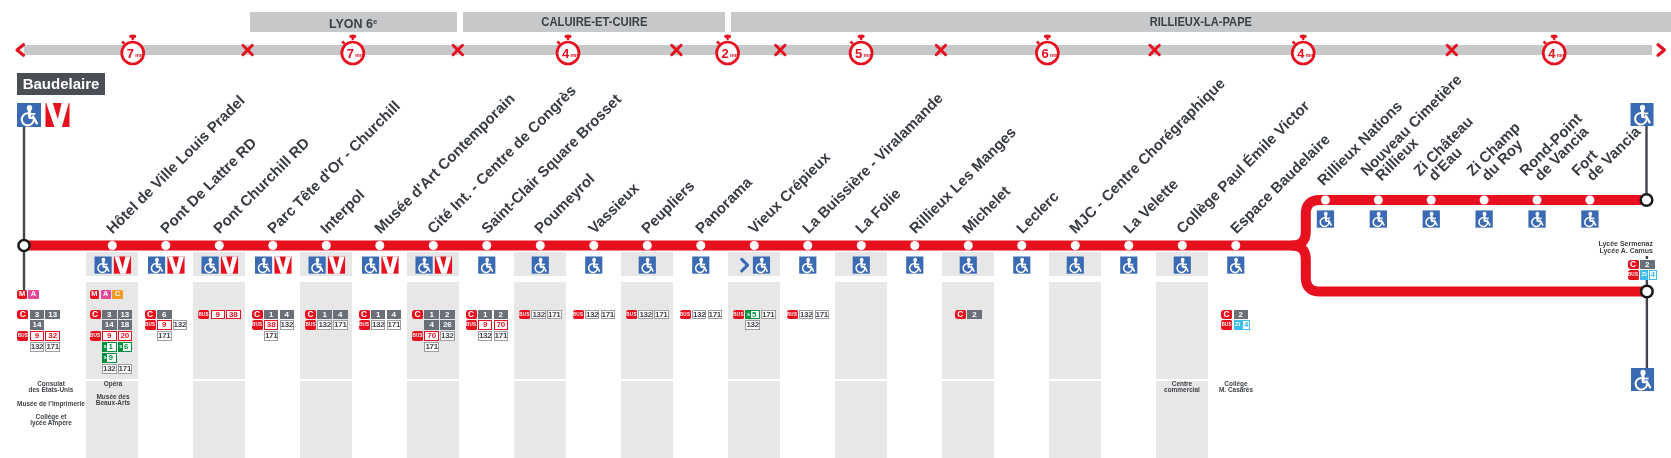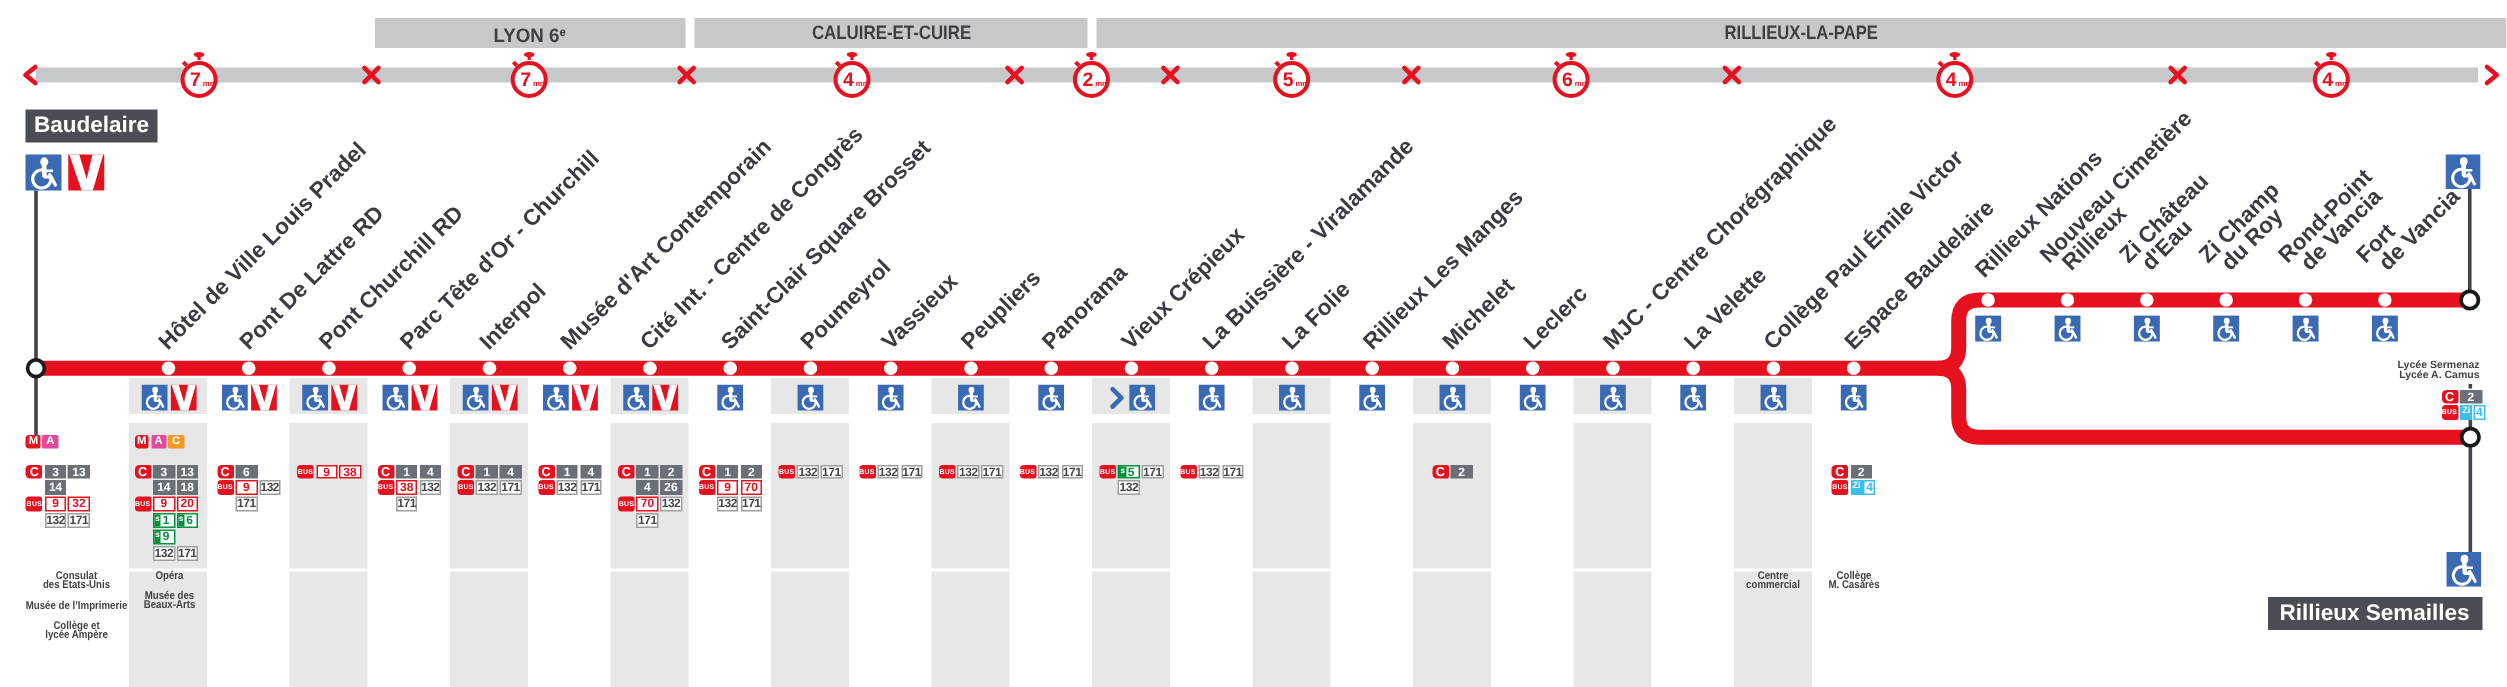--- a/index.html
+++ b/index.html
@@ -235,21 +235,20 @@
       <use href="#wcbox" transform="translate(1422.6,210.4) scale(0.72)"></use>
       <use href="#wcbox" transform="translate(1475.5,210.4) scale(0.72)"></use>
       <use href="#wcbox" transform="translate(1528.4,210.4) scale(0.72)"></use>
       <use href="#wcbox" transform="translate(1581.3,210.4) scale(0.72)"></use>
       <use href="#wcbox" transform="translate(17,103)"></use>
       <use href="#vbox" transform="translate(45.5,103)"></use>
       <use href="#wcbox" transform="translate(1630.5,103) scale(0.96)"></use>
       <use href="#wcbox" transform="translate(1631,368) scale(0.96)"></use>
     </svg>
 <div class="term" style="left:17px;top:73px;width:88px;height:21.5px;line-height:21.5px;">Baudelaire</div>
-<div class="term" style="left:1511.5px;top:398px;width:143px;height:21.5px;line-height:21.5px;">Rillieux Semailles</div>
 <div class="lbl" style="left:114.1px;top:221.5px;height:14.0px;line-height:14.0px;">Hôtel de Ville Louis Pradel</div>
 <div class="lbl" style="left:167.6px;top:221.5px;height:14.0px;line-height:14.0px;">Pont De Lattre RD</div>
 <div class="lbl" style="left:221.1px;top:221.5px;height:14.0px;line-height:14.0px;">Pont Churchill RD</div>
 <div class="lbl" style="left:274.6px;top:221.5px;height:14.0px;line-height:14.0px;">Parc Tête d'Or - Churchill</div>
 <div class="lbl" style="left:328.1px;top:221.5px;height:14.0px;line-height:14.0px;">Interpol</div>
 <div class="lbl" style="left:381.6px;top:221.5px;height:14.0px;line-height:14.0px;">Musée d'Art Contemporain</div>
 <div class="lbl" style="left:435.1px;top:221.5px;height:14.0px;line-height:14.0px;">Cité Int. - Centre de Congrès</div>
 <div class="lbl" style="left:488.6px;top:221.5px;height:14.0px;line-height:14.0px;">Saint-Clair Square Brosset</div>
 <div class="lbl" style="left:542.1px;top:221.5px;height:14.0px;line-height:14.0px;">Poumeyrol</div>
 <div class="lbl" style="left:595.6px;top:221.5px;height:14.0px;line-height:14.0px;">Vassieux</div>

